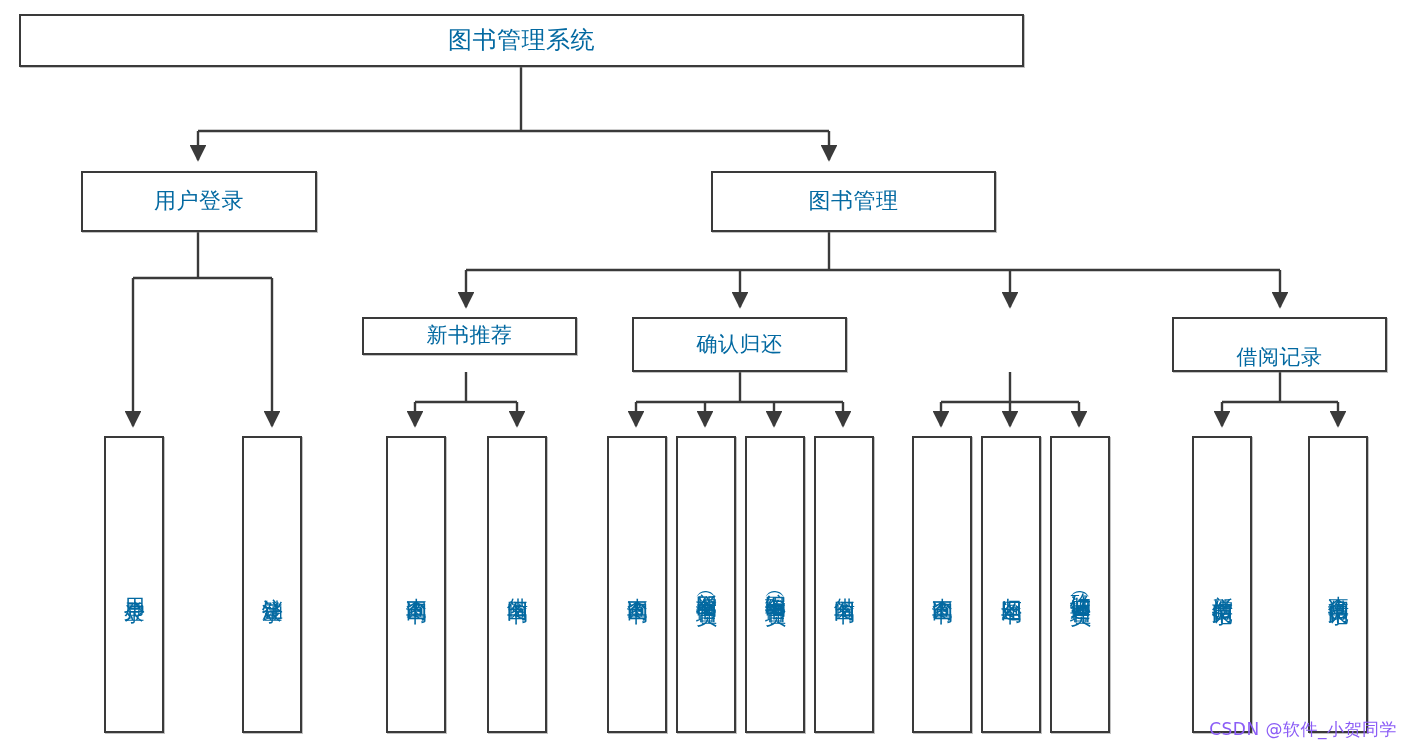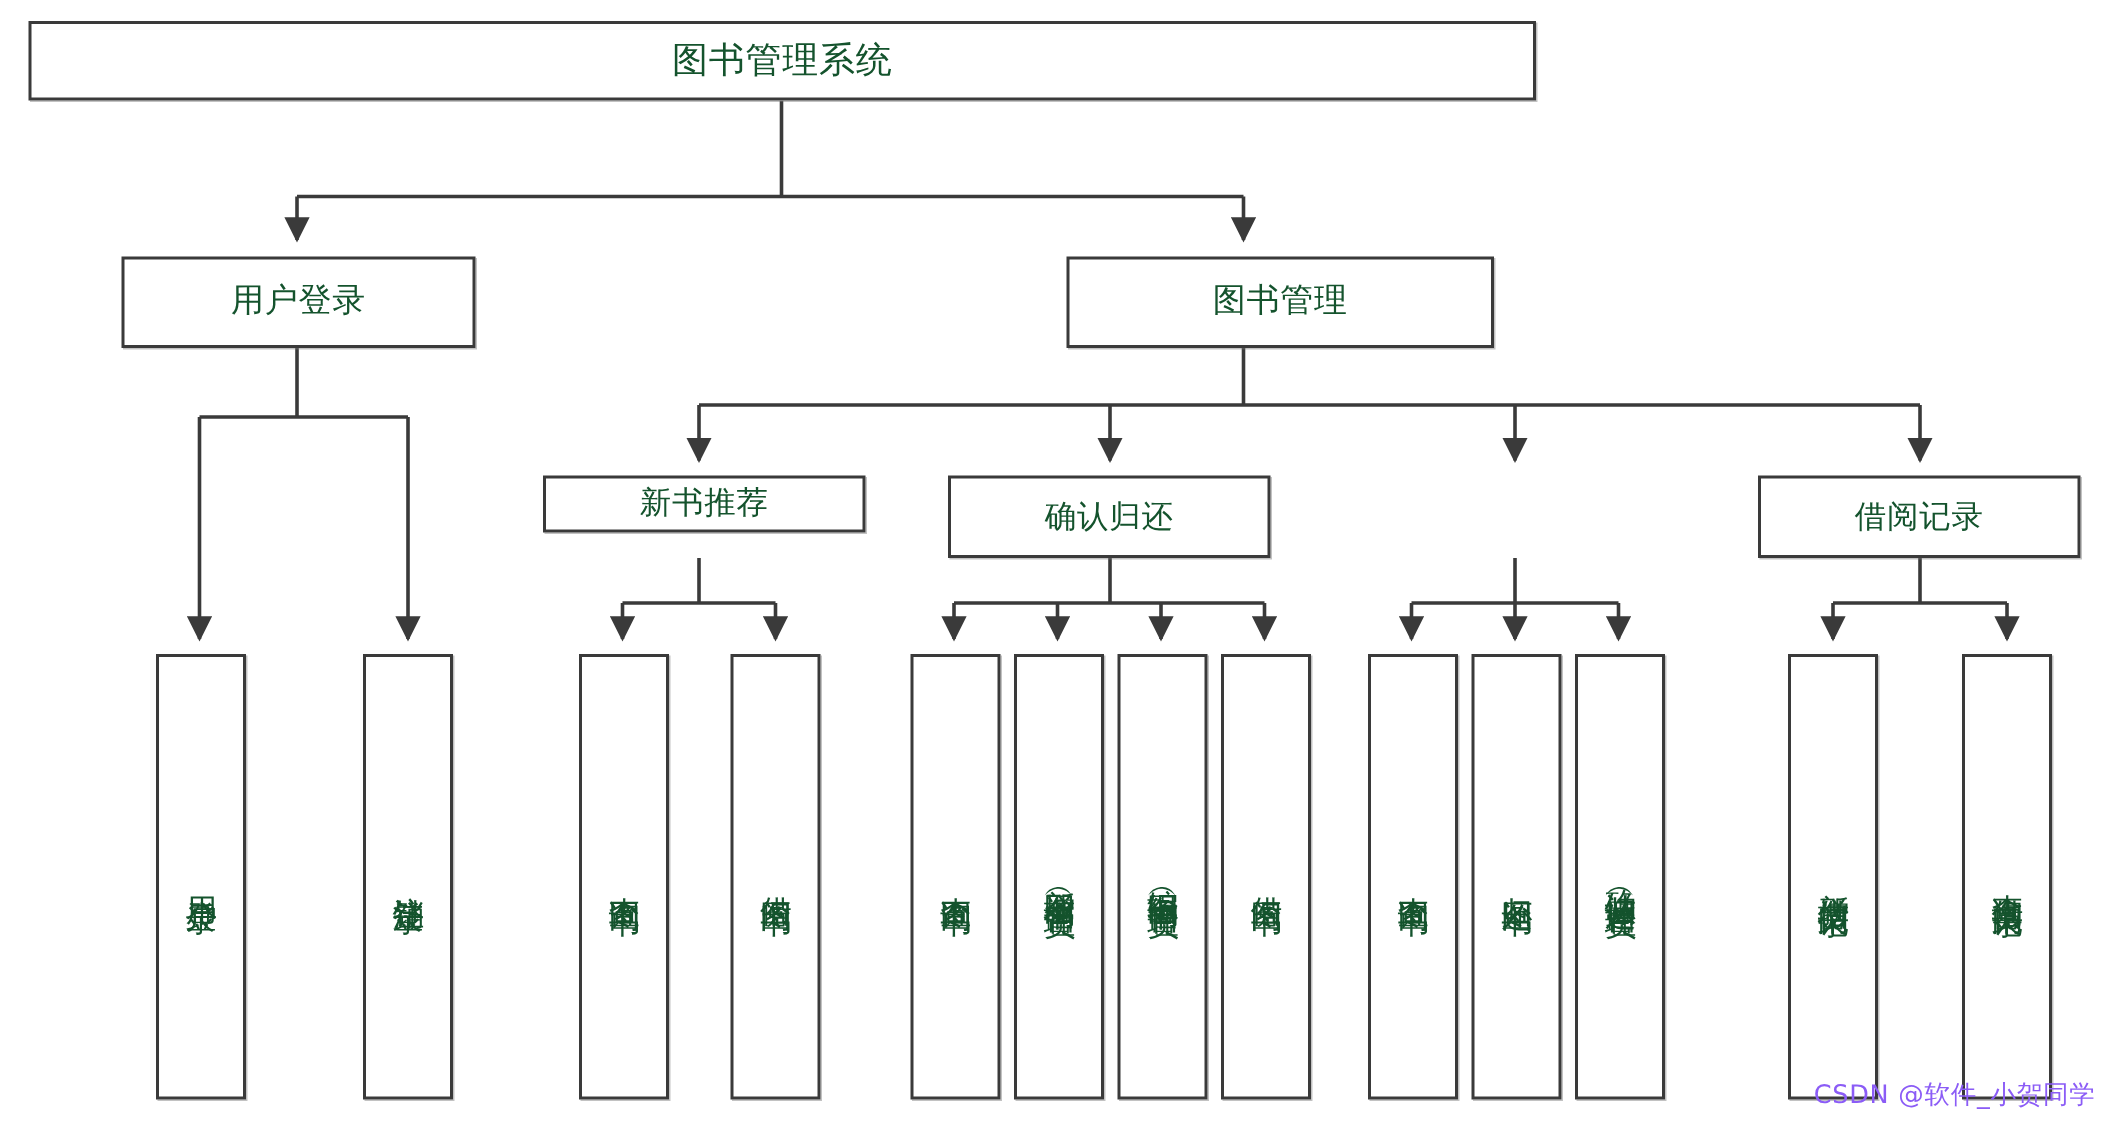--- a/index.html
+++ b/index.html
@@ -27,21 +27,21 @@
     pointer-events: none;
   }
   .node {
     position: absolute;
     box-sizing: border-box;
     border: 2px solid #3a3a3a;
     background: #ffffff;
     display: flex;
     align-items: center;
     justify-content: center;
-    color: #14532d;
+    color: #0369a1;
     text-align: center;
     box-shadow: 1px 1px 0 rgba(120,120,120,0.45);
   }
   .node .lbl {
     display: block;
     line-height: 1.12;
     letter-spacing: 0.5px;
   }
   .node-root {
     font-size: 24px;
@@ -141,21 +141,21 @@
   <div class="node node-l2" style="left:711px; top:171px; width:285px; height:61px;">
     <span class="lbl">图书管理</span>
   </div>
 
   <div class="node node-l3" style="left:362px; top:317px; width:215px; height:38px;">
     <span class="lbl">新书推荐</span>
   </div>
   <div class="node node-l3" style="left:632px; top:317px; width:215px; height:55px;">
     <span class="lbl">确认归还</span>
   </div>
-  <div class="node node-l3" style="left:1172px; top:317px; width:215px; height:55px;">
+  <div class="node node-l3" style="left:1172px; top:317px; width:215px; height:55px;align-items:flex-end;">
     <span class="lbl">借阅记录</span>
   </div>
 
   <div class="node node-leaf" style="left:104px; top:436px; width:60px; height:297px;">
     <span class="lbl">用户登录</span>
   </div>
   <div class="node node-leaf" style="left:242px; top:436px; width:60px; height:297px;">
     <span class="lbl">注销登录</span>
   </div>
 

